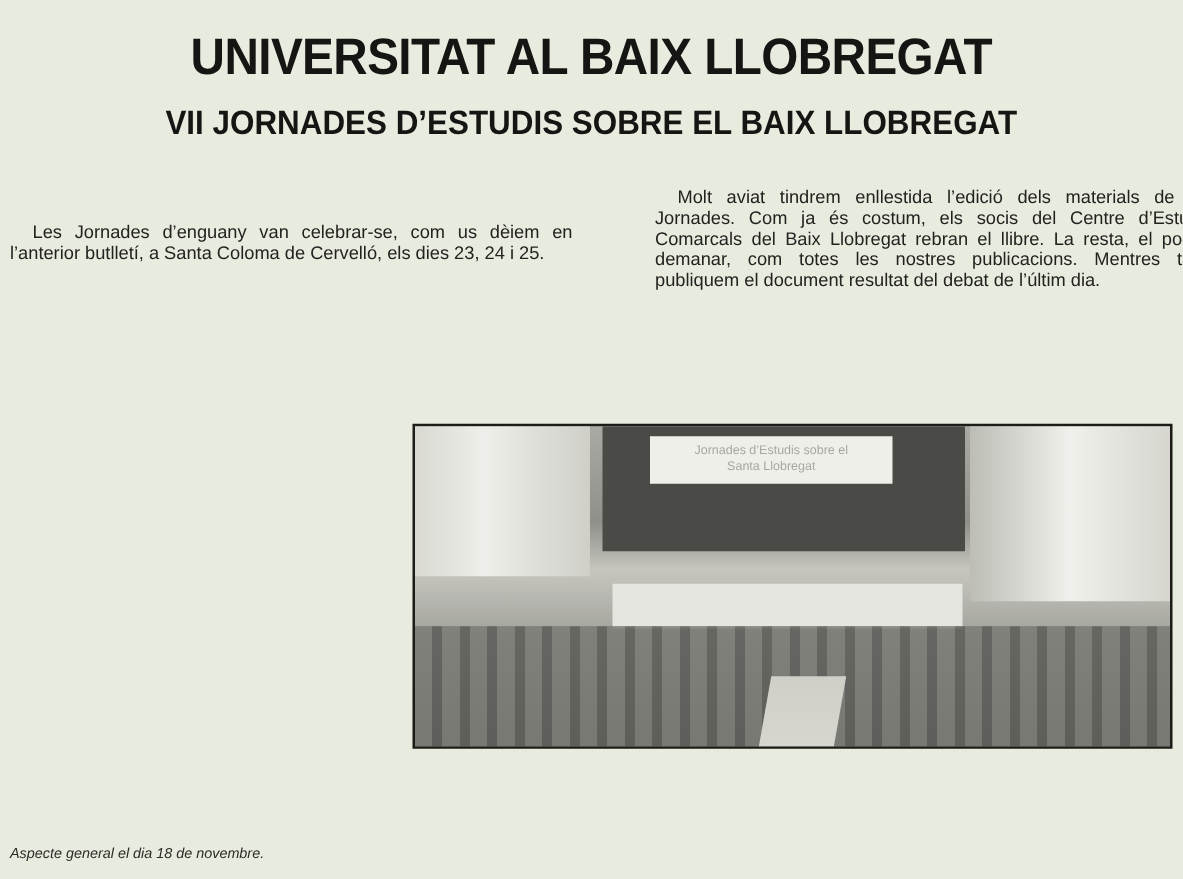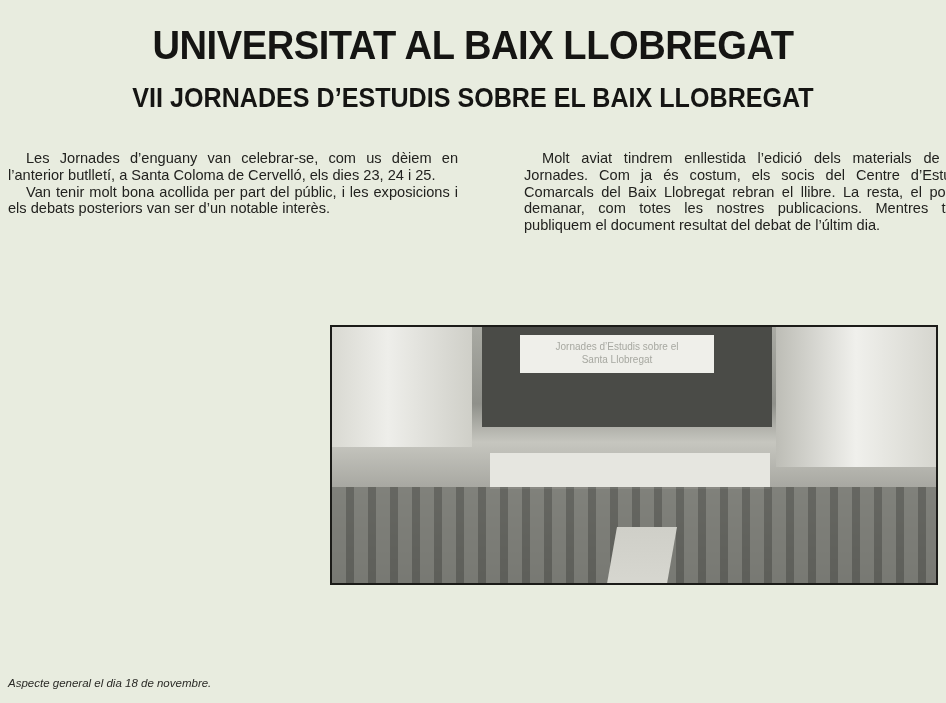--- a/index.html
+++ b/index.html
@@ -18,27 +18,27 @@
   .subtitle {
     position:absolute; left:0; top:83px; width:946px; text-align:center;
     font-size:27px; font-weight:bold; color:#151513;
     transform:scaleX(0.93);
   }
   .col {
     position:absolute; top:150px; font-size:14.6px; line-height:16.8px;
     text-align:justify; color:#22221f;
   }
   .col p { margin:0; text-indent:18px; }
-  .col-left { left:8px; width:450px; }
+  .col-left { left:8px; width:450px;margin-top:28px; }
   .col-right { left:524px; width:446px; }
   .caption {
     position:absolute; left:8px; top:677px; font-size:11.5px; font-style:italic; color:#2a2a26;
   }
   .photo {
-    position:absolute; left:330px; top:325px; width:608px; height:260px;
+    position:absolute; left:330px; top:339px; width:608px; height:260px;
     border:2px solid #1b1b18; box-sizing:border-box; overflow:hidden;
     background:linear-gradient(180deg,#a9aaa3 0%,#8f908a 30%,#c6c6bf 45%,#9b9b95 70%,#6f706b 100%);
   }
   .curtain-l { position:absolute; left:0; top:0; width:140px; height:120px;
     background:linear-gradient(90deg,#d9d9d2,#eeeeea 40%,#cfcfc8); }
   .curtain-r { position:absolute; right:0; top:0; width:160px; height:140px;
     background:linear-gradient(90deg,#bdbdb6,#f0f0ec 50%,#d6d6cf); }
   .stage { position:absolute; left:150px; top:0; width:290px; height:100px; background:#4a4b47; }
   .banner {
     position:absolute; left:188px; top:8px; width:194px; height:38px;
@@ -53,21 +53,20 @@
     background:linear-gradient(180deg,#cfcfc8,#e6e6df); transform:skewX(-10deg); }
 </style>
 </head>
 <body>
 
 <div class="title">UNIVERSITAT AL BAIX LLOBREGAT</div>
 <div class="subtitle">VII JORNADES D’ESTUDIS SOBRE EL BAIX LLOBREGAT</div>
 
 <div class="col col-left">
   <p>Les Jornades d’enguany van celebrar-se, com us dèiem en l’anterior butlletí, a Santa Coloma de Cervelló, els dies 23, 24 i 25.</p>
-  <p>Van tenir molt bona acollida per part del públic, i les exposicions i els debats posteriors van ser d’un notable interès.</p>
 </div>
 
 <div class="col col-right">
   <p>Molt aviat tindrem enllestida l’edició dels materials de les Jornades. Com ja és costum, els socis del Centre d’Estudis Comarcals del Baix Llobregat rebran el llibre. La resta, el poden demanar, com totes les nostres publicacions. Mentres tant, publiquem el document resultat del debat de l’últim dia.</p>
 </div>
 
 <div class="photo">
   <div class="curtain-l"></div>
   <div class="curtain-r"></div>
   <div class="stage"></div>

